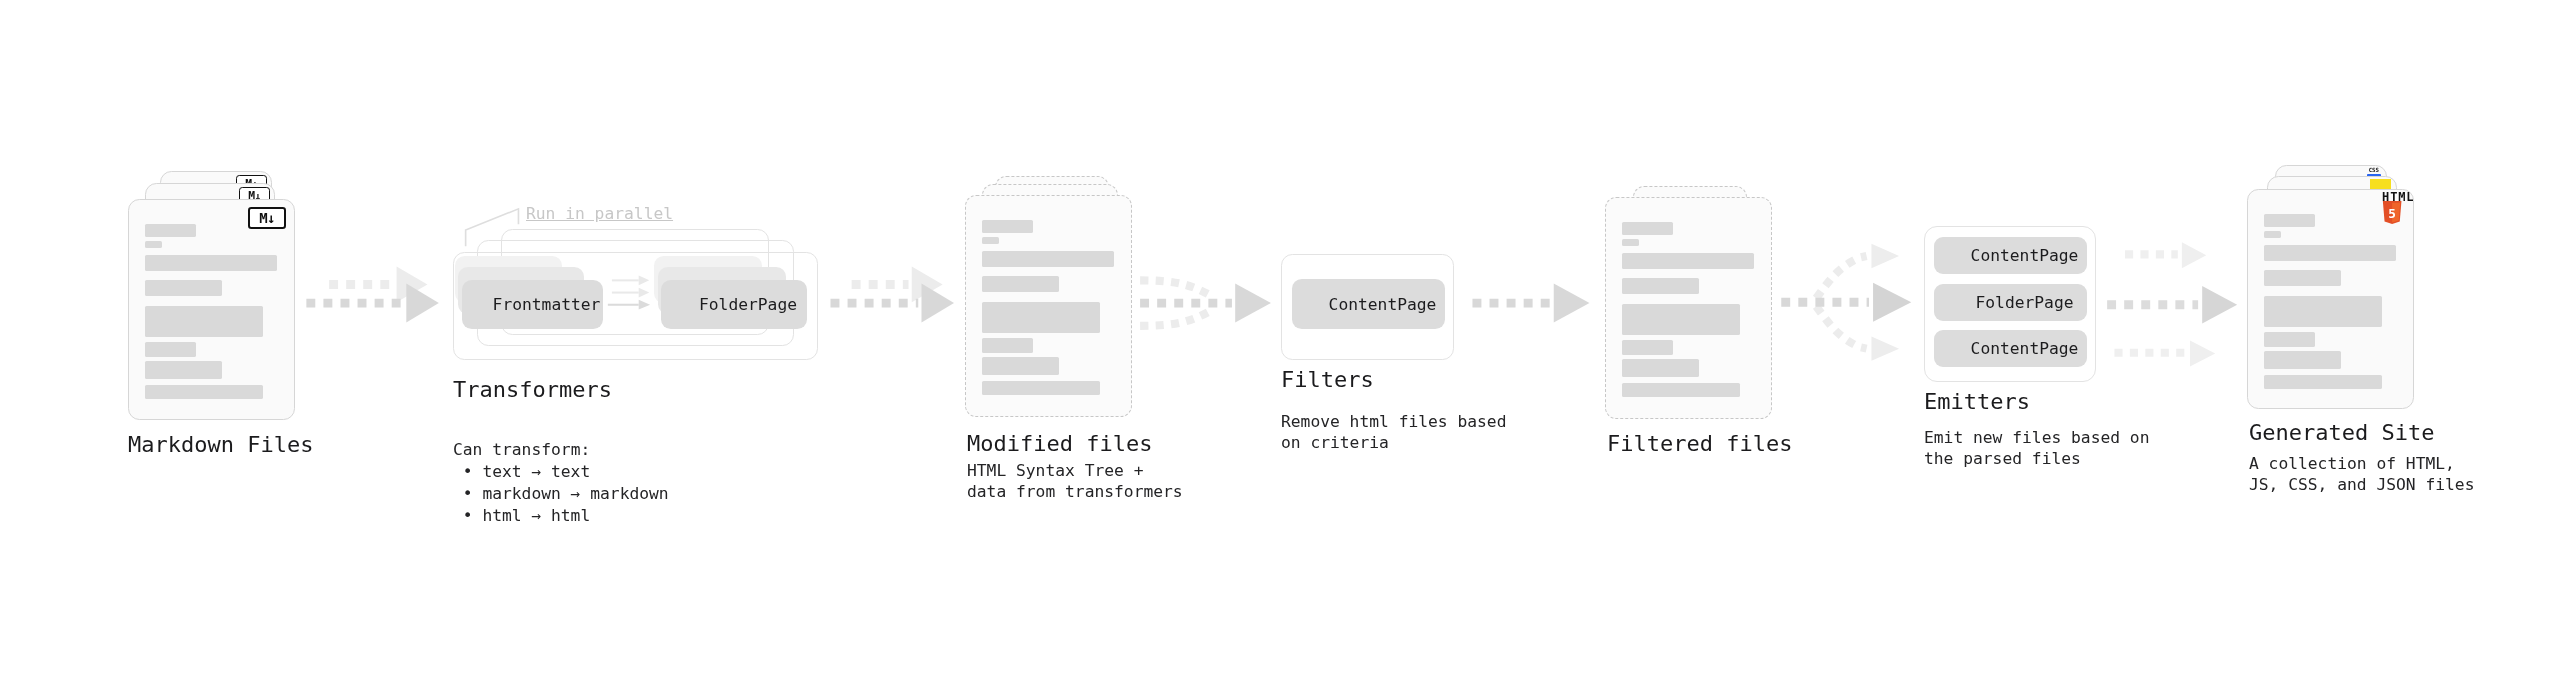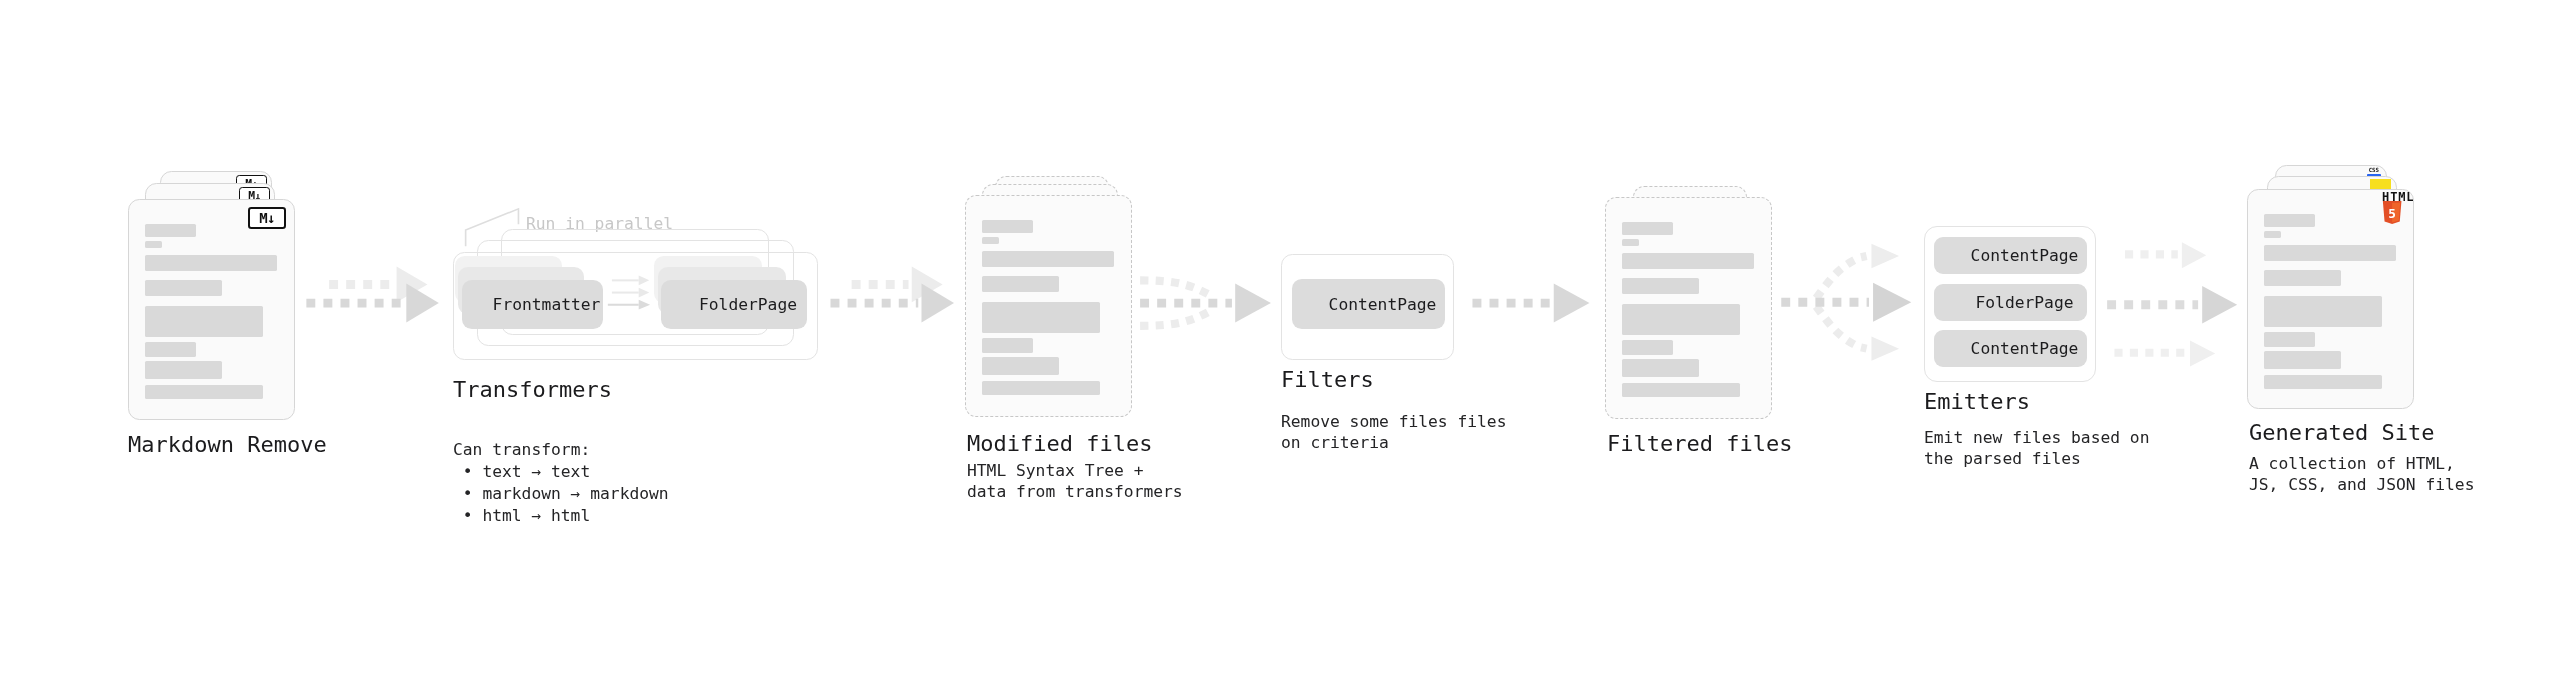--- a/index.html
+++ b/index.html
@@ -115,25 +115,25 @@
           <div class="bar" style="left: 16.3px; top: 41px; width: 17px; height: 6.5px;"></div>
           <div class="bar" style="left: 16.3px; top: 55px; width: 132px; height: 16.3px;"></div>
           <div class="bar" style="left: 16.3px; top: 80px; width: 77px; height: 16.3px;"></div>
           <div class="bar" style="left: 16.3px; top: 106px; width: 118px; height: 31px;"></div>
           <div class="bar" style="left: 16.3px; top: 142px; width: 51px; height: 14.6px;"></div>
           <div class="bar" style="left: 16.3px; top: 161px; width: 77px; height: 18px;"></div>
           <div class="bar" style="left: 16.3px; top: 185px; width: 118px; height: 14px;"></div>
         </div>
       <div class="md-badge front">M↓</div>
     </div>
-    <div class="label" style="left:128px;top:433px;">Markdown Remove</div>
-  </div>
-
-  <div>
-    <div class="note" style="left:526px;top:214px;">Run in parallel</div>
+    <div class="label" style="left:128px;top:433px;">Markdown Files</div>
+  </div>
+
+  <div>
+    <div class="note" style="left:526px;top:204px;text-decoration:underline;">Run in parallel</div>
     <div class="frame" style="left:501px;top:229px;width:268px;height:106px;"></div>
     <div class="frame" style="left:477px;top:240px;width:317px;height:106px;"></div>
     <div class="frame" style="left:453px;top:252px;width:365px;height:108px;"></div>
 
     <div class="pill ghost2" style="left:455px;top:256px;width:107px;height:47px;"></div>
     <div class="pill ghost1" style="left:458px;top:267px;width:126px;height:47px;"></div>
     <div class="pill" style="left:462px;top:280px;width:141px;height:49px;">Frontmatter</div>
 
     <div class="pill ghost2" style="left:654px;top:256px;width:108px;height:47px;"></div>
     <div class="pill ghost1" style="left:658px;top:267px;width:128px;height:47px;"></div>
@@ -165,21 +165,21 @@
     </div>
     <div class="label" style="left:967px;top:432px;">Modified files</div>
     <div class="caption" style="left:967px;top:460px;">HTML Syntax Tree +
 data from transformers</div>
   </div>
 
   <div>
     <div class="frame" style="left:1281px;top:254px;width:173px;height:106px;"></div>
     <div class="pill" style="left:1292px;top:279px;width:153px;height:50px;">ContentPage</div>
     <div class="label" style="left:1281px;top:368px;">Filters</div>
-    <div class="caption" style="left:1281px;top:411px;">Remove some files files
+    <div class="caption" style="left:1281px;top:411px;">Remove html files based
 on criteria</div>
   </div>
 
   <div>
     <div class="card dashed" style="left:1633px;top:186px;width:114px;height:52px;"></div>
     <div class="card dashed" style="left:1605px;top:197px;width:167px;height:222px;">
       <div class="skeleton">
           <div class="bar" style="left: 16.3px; top: 24.4px; width: 51px; height: 12.2px;"></div>
           <div class="bar" style="left: 16.3px; top: 41px; width: 17px; height: 6.5px;"></div>
           <div class="bar" style="left: 16.3px; top: 55px; width: 132px; height: 16.3px;"></div>

